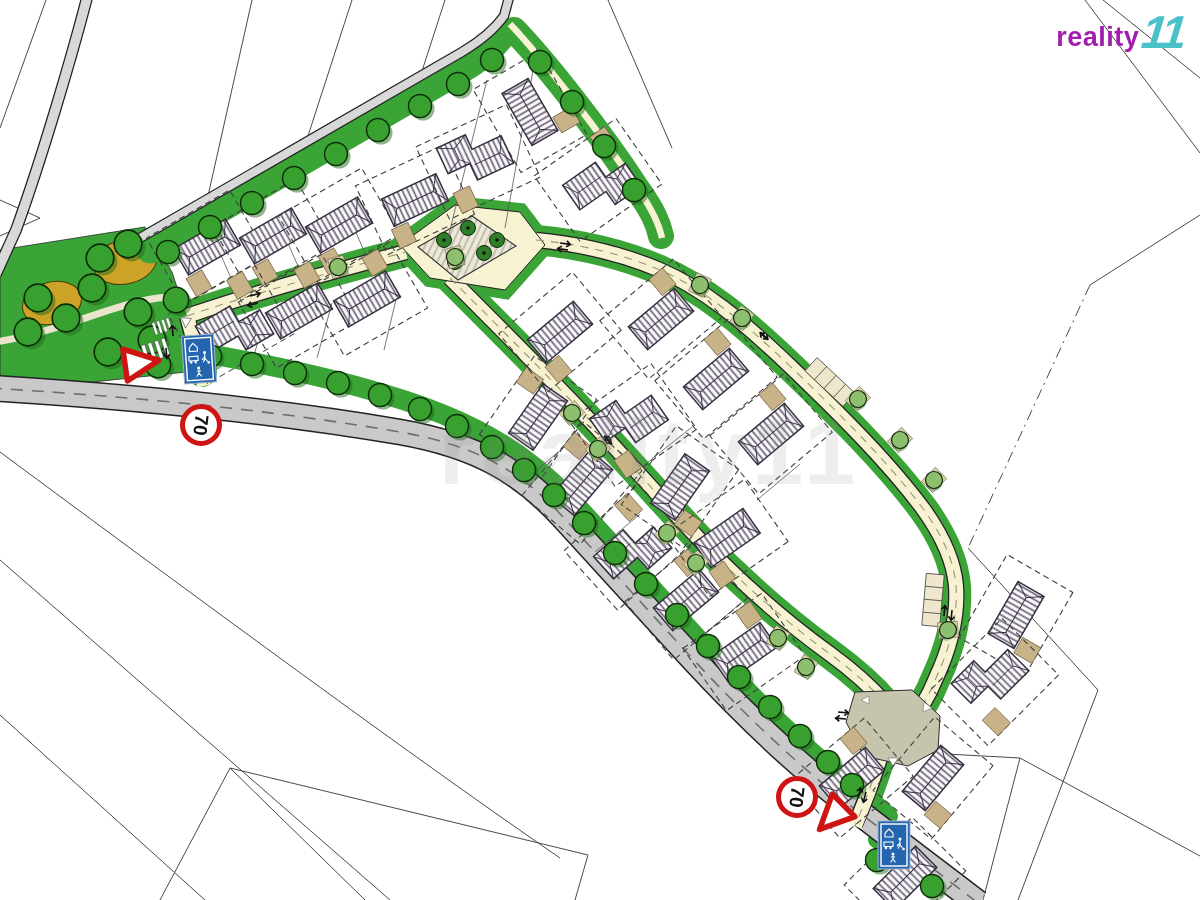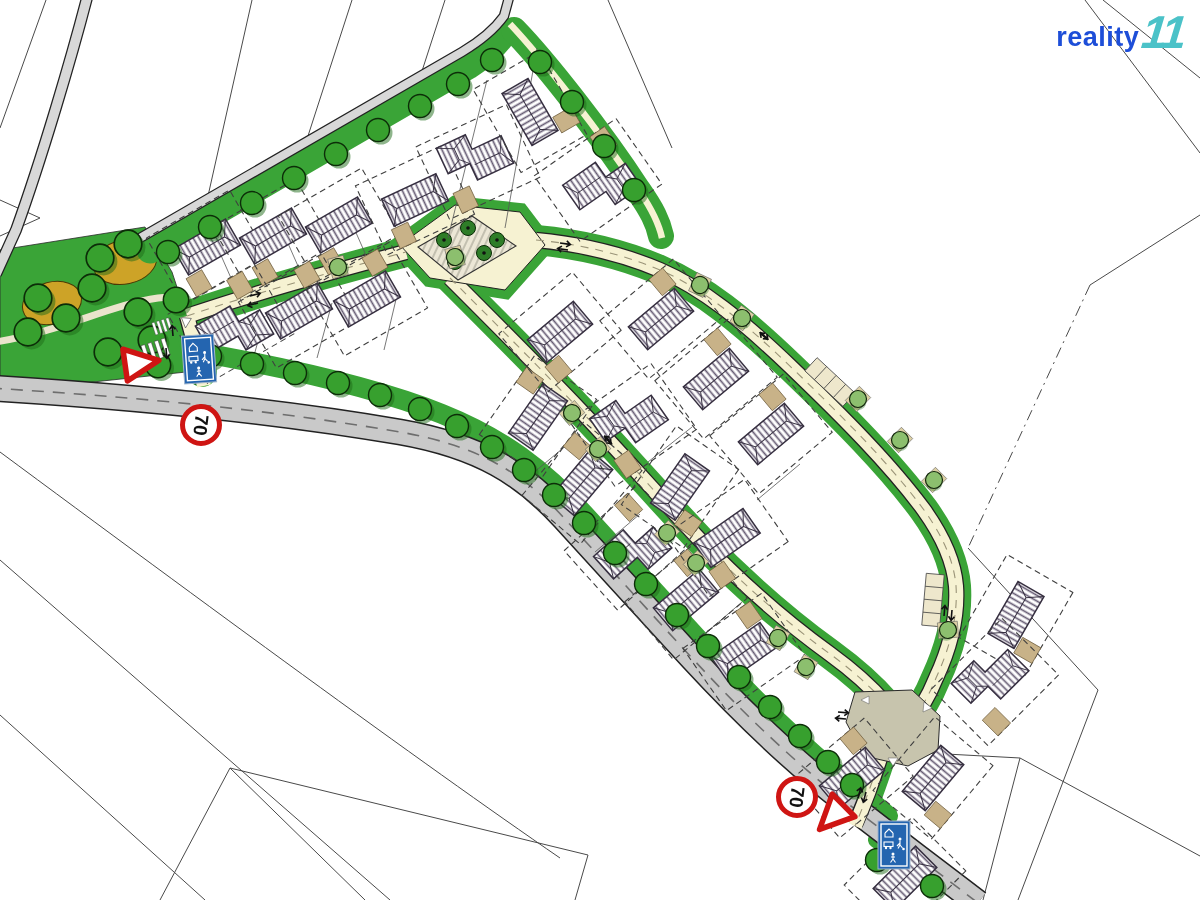--- a/index.html
+++ b/index.html
@@ -1,20 +1,20 @@
 <!DOCTYPE html>
 <html><head>
 <meta charset="utf-8">
 <style>
   html,body{margin:0;padding:0;background:#fff;}
   .stage{position:relative;width:1200px;height:900px;background:#ffffff;overflow:hidden;
          font-family:"Liberation Sans",sans-serif;}
   .stage svg{position:absolute;left:0;top:0;}
   .logo{position:absolute;top:14px;right:16px;display:flex;align-items:flex-end;z-index:5;}
-  .logo .word{font-size:27px;font-weight:600;color:#1d4ed8;letter-spacing:.5px;line-height:1;}
+  .logo .word{font-size:27px;font-weight:600;color:#a21caf;letter-spacing:.5px;line-height:1;}
   .logo .mark{font-size:46px;font-weight:800;font-style:italic;color:#4bc2c8;line-height:.8;
               margin-left:3px;transform:skewX(-6deg);letter-spacing:-3px;}
   .watermark{position:absolute;left:330px;top:400px;width:640px;text-align:center;z-index:4;
              font-size:92px;font-weight:bold;letter-spacing:6px;color:#8a8a8a;opacity:.14;
              pointer-events:none;}
 </style>
 </head>
 <body>
 
 <div class="stage">
@@ -350,18 +350,19 @@
     </g>
     <g transform="translate(833,816) rotate(135)">
       <use href="#yield"></use>
     </g>
     <g transform="translate(894,845)">
       <use href="#bluesign"></use>
     </g>
   </g>
 </svg>
 
+<div class="watermark">reality11</div>
 
 <div class="logo">
   <span class="word">reality</span>
   <span class="mark">11</span>
 </div>
 </div>
 
 </body></html>

